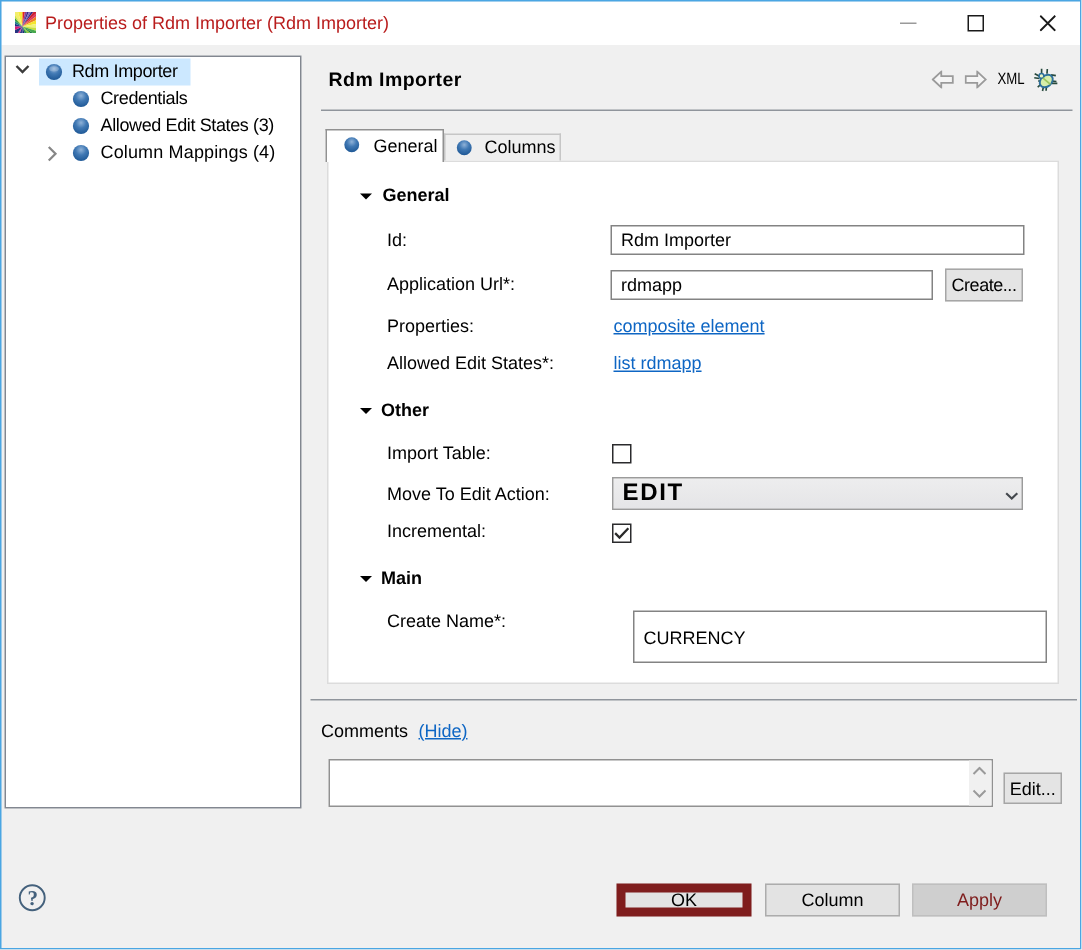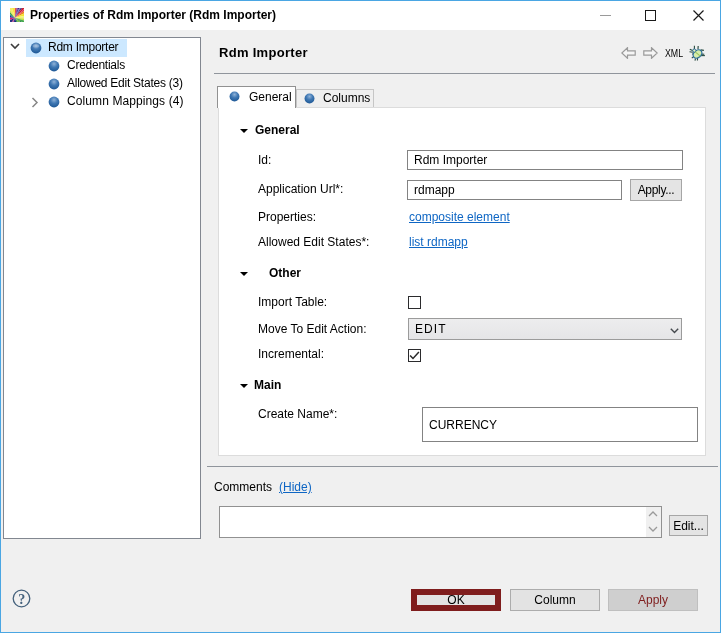--- a/index.html
+++ b/index.html
@@ -1,33 +1,33 @@
 <!DOCTYPE html>
 <html><head><meta charset="utf-8"><style>
 * { margin:0; padding:0; box-sizing:border-box; }
 html,body { width:721px; height:633px; overflow:hidden; }
 body { font-family:"Liberation Sans",sans-serif; font-size:12px; color:#000; background:#f0f0f0; position:relative; }
 .abs { position:absolute; }
 .win-border { position:absolute; inset:0; box-shadow: inset 0 0 0 1px #4aa6e3; pointer-events:none; z-index:50; }
 .titlebar { position:absolute; left:1px; top:1px; width:719px; height:29px; background:#fff; }
-.title-text { position:absolute; left:30px; top:8px; height:15px; line-height:15px; font-size:12px; color:#000000;font-weight:bold; }
+.title-text { position:absolute; left:30px; top:8px; height:15px; line-height:15px; font-size:12px; color:#b91c1c; }
 .lb { position:absolute; height:15px; line-height:15px; font-size:12px; white-space:nowrap;text-align:center; }
 .link { color:#0e66c4; text-decoration:underline; }
 .tree { position:absolute; left:3px; top:37px; width:198px; height:501.5px; background:#fff; border:1px solid #828790; }
 .trow { position:absolute; height:18px; line-height:17px; font-size:12px; white-space:nowrap; letter-spacing:-0.25px; }
 .hl { position:absolute; left:26px; top:39px; width:101px; height:18px; background:#cce8ff; }
 .sect-tri { position:absolute; width:0; height:0; border-left:4.2px solid transparent; border-right:4.2px solid transparent; border-top:4.6px solid #000; }
 .sect-lbl { position:absolute; font-weight:bold; font-size:12px; height:15px; line-height:15px; }
 .inp { position:absolute; background:#fff; border:1px solid #838383; font-size:12px; padding:0 0 0 6px; display:flex; align-items:center; }
 .btn { position:absolute; background:#e4e4e4; border:1px solid #a6a6a6; font-size:12px; display:flex; align-items:center; justify-content:center; }
 .panel { position:absolute; left:218px; top:107px; width:488px; height:349px; background:#fff; border:1px solid #dcdcdc; }
 .tab-active { position:absolute; left:217px; top:86px; width:79px; height:22px; background:#fff; border:1px solid #919191; border-bottom:none; z-index:5; }
 .tab-inactive { position:absolute; left:296px; top:89px; width:78px; height:18px; background:#efefef; border:1px solid #c6c6c6; border-bottom:none; z-index:4; }
 .chk { position:absolute; width:13px; height:13px; background:#fff; border:1px solid #2b2b2d; }
-.combo { position:absolute; left:408px; top:318px; width:274px; height:22px; background:linear-gradient(#ededee,#e5e5e7); border:1px solid #9b9b9b; display:flex; align-items:center; padding-left:6px; font-size:12px; }
+.combo { position:absolute; left:408px; top:318px; width:274px; height:22px; background:linear-gradient(#ededee,#e5e5e7); border:1px solid #9b9b9b; display:flex; align-items:center; padding-left:6px; font-size:16px;font-weight:bold; }
 </style></head><body>
 
 <div class="titlebar"></div>
 <svg class="abs" style="left:10px;top:8px" width="14" height="14" viewBox="0 0 14 14">
   <g>
     <polygon points="4.9,9.7 2,0 0,0 0,2" fill="#f3ee6b"></polygon>
     <polygon points="4.9,9.7 2,0 4.7,0" fill="#f6ea3b"></polygon>
     <polygon points="4.9,9.7 4.7,0 5.3,0" fill="#f0962a"></polygon>
     <polygon points="4.9,9.7 5.3,0 6.6,0" fill="#e52420"></polygon>
     <polygon points="4.9,9.7 6.6,0 8,0" fill="#8a3f97"></polygon>
@@ -136,30 +136,30 @@
 <div class="abs" style="left:323px;top:91px;z-index:6;height:15px;line-height:15px;font-size:12px">Columns</div>
 
 <div class="sect-tri" style="left:239.5px;top:128.5px"></div>
 <div class="sect-lbl" style="left:255px;top:123px">General</div>
 
 <div class="lb" style="left:258px;top:153px">Id:</div>
 <div class="inp" style="left:407px;top:150px;width:276px;height:20px">Rdm Importer</div>
 
 <div class="lb" style="left:258px;top:182px">Application Url*:</div>
 <div class="inp" style="left:407px;top:180px;width:215px;height:20px">rdmapp</div>
-<div class="btn" style="left:630px;top:179px;width:52px;height:22px;letter-spacing:-0.3px">Apply...</div>
+<div class="btn" style="left:630px;top:179px;width:52px;height:22px;letter-spacing:-0.3px">Create...</div>
 
 <div class="lb" style="left:258px;top:210px">Properties:</div>
 <div class="lb link" style="left:409px;top:210px">composite element</div>
 
 <div class="lb" style="left:258px;top:235px">Allowed Edit States*:</div>
 <div class="lb link" style="left:409px;top:235px">list rdmapp</div>
 
 <div class="sect-tri" style="left:239.5px;top:272px"></div>
-<div class="sect-lbl" style="left:269px;top:266px">Other</div>
+<div class="sect-lbl" style="left:254px;top:266px">Other</div>
 
 <div class="lb" style="left:258px;top:295px">Import Table:</div>
 <div class="chk" style="left:408px;top:296px"></div>
 
 <div class="lb" style="left:258px;top:322px">Move To Edit Action:</div>
 <div class="combo" style="letter-spacing:1.1px">EDIT
   <svg class="abs" style="left:261px;top:8.5px" width="9" height="6" viewBox="0 0 9 6">
     <path d="M0.8 0.8 L4.5 4.4 L8.2 0.8" stroke="#44484d" stroke-width="1.4" fill="none"></path>
   </svg>
 </div>

